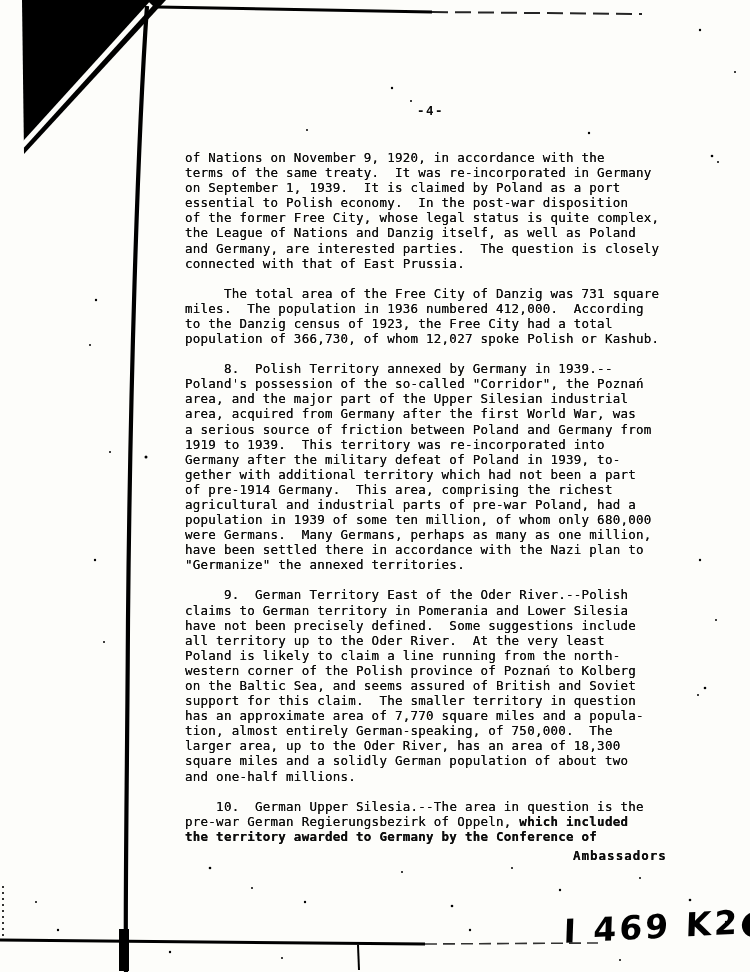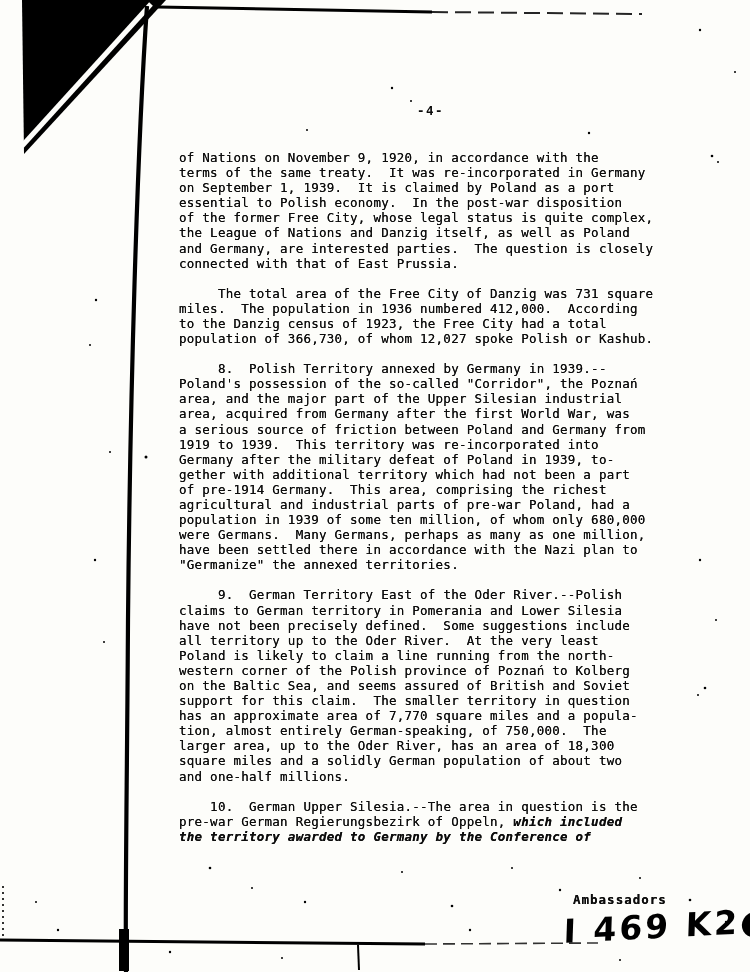--- a/index.html
+++ b/index.html
@@ -18,29 +18,28 @@
   .page-number {
     position:absolute; left:417px; top:103px;
     font-size:12.5px; letter-spacing:1.5px; font-weight:bold;
   }
   .page-text {
     position:absolute; left:173px; top:150px; width:505px;
     font-size:12.5px; line-height:15.1px; letter-spacing:0.25px;
     white-space:pre;
     text-shadow:0 0 0.5px rgba(0,0,0,0.85);
   }
-  .paragraph { margin:0 0 15px 6px; }
+  .paragraph { margin:0 0 15px 12px; }
   .line { height:15.1px; }
   .u { text-underline-offset:2px; }
-  .b { font-weight:bold;font-style:italic; }
+  .b { font-weight:bold; }
   .catchword {
     position:absolute; left:573px; top:848px;
     font-size:12.5px; letter-spacing:1px; font-weight:bold;
     text-shadow:0 0 0.5px rgba(0,0,0,0.85);
-    margin-top:44px;
   }
   .handwriting {
     position:absolute; left:563px; top:912px;
     font-family:"DejaVu Sans", sans-serif;
     font-size:33px; font-weight:600; letter-spacing:3px;
     color:#000;
     transform:rotate(-3deg) skewX(-5deg);
     transform-origin:left bottom;
     white-space:nowrap;
   }

